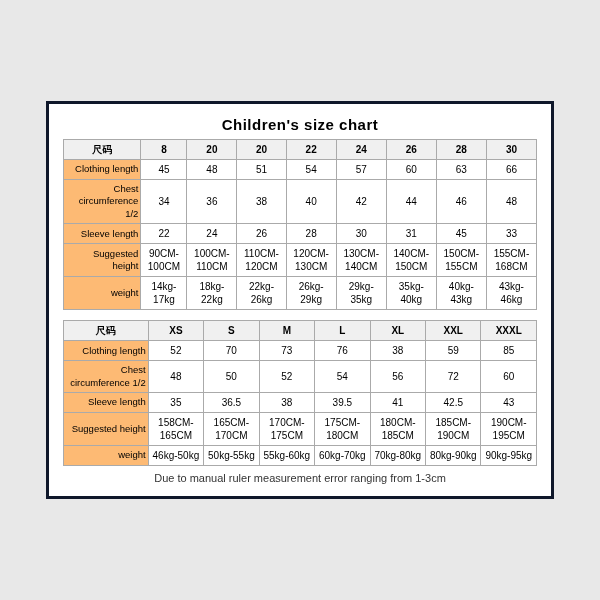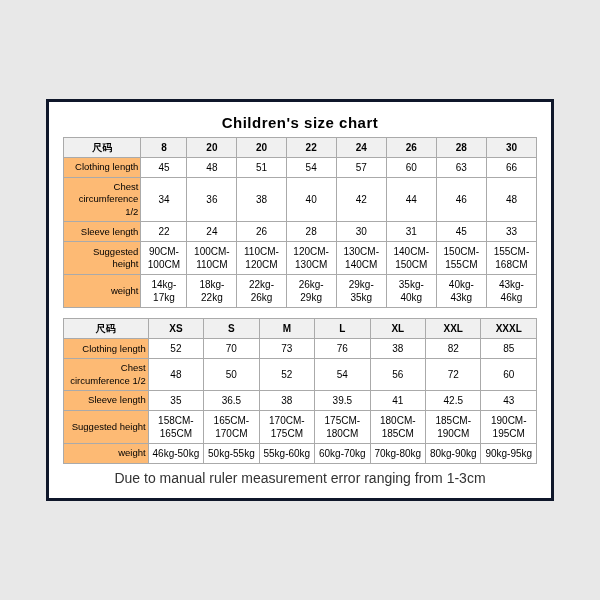--- a/index.html
+++ b/index.html
@@ -45,21 +45,21 @@
       background: #fdba74;
       text-align: right;
       font-size: 9.5px;
       font-weight: normal;
     }
     .spacer {
       height: 10px;
     }
     .footnote {
       text-align: center;
-      font-size: 14px;
+      font-size: 11px;
       margin-top: 6px;
       color: #333;
     }
   </style>
 </head>
 <body>
 
 <div class="card">
 
   <div class="chart-title">Children's size chart</div>
@@ -152,21 +152,21 @@
         </tr>
     </thead>
     <tbody id="adult-body">
     <tr>
           <td class="row-header">Clothing length</td>
           <td>52</td>
           <td>70</td>
           <td>73</td>
           <td>76</td>
           <td>38</td>
-          <td>82</td>
+          <td>59</td>
           <td>85</td>
         </tr>
         <tr>
           <td class="row-header">Chest circumference 1/2</td>
           <td>48</td>
           <td>50</td>
           <td>52</td>
           <td>54</td>
           <td>56</td>
           <td>72</td>

